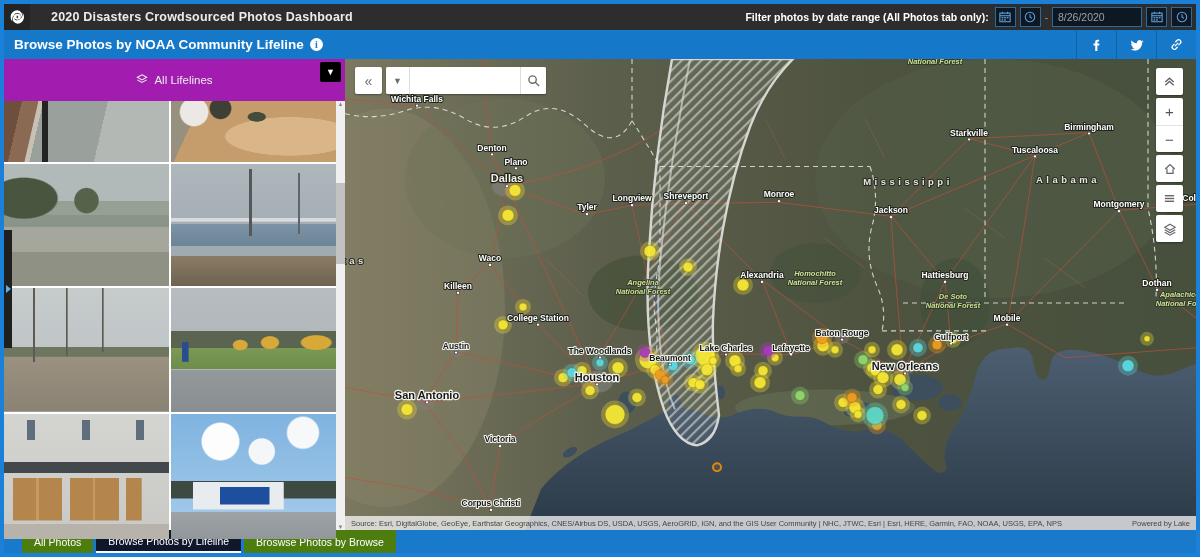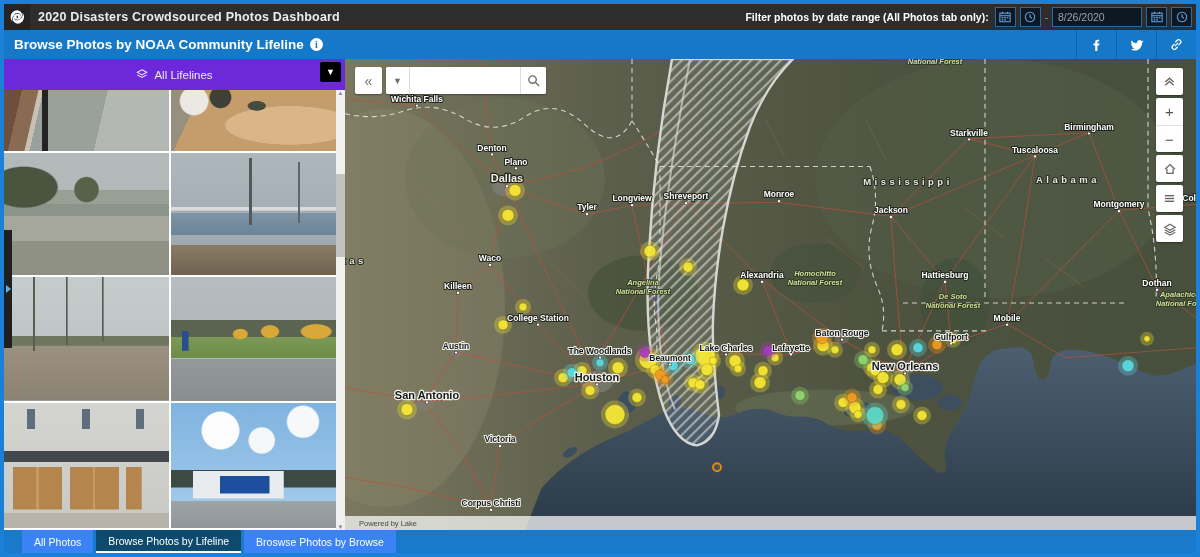--- a/index.html
+++ b/index.html
@@ -4,21 +4,21 @@
 <style>
   html,body{margin:0;padding:0;background:#0b2a44;}
   *{box-sizing:border-box;}
   .page{width:1200px;height:557px;border:4px solid #1a80d8;background:#1573c4;
         display:flex;flex-direction:column;position:relative;
         font-family:"Liberation Sans",sans-serif;overflow:hidden;}
 
   
   .hdr{height:26px;background:#2d2d2d;display:flex;align-items:center;color:#ececec;flex:0 0 auto;}
   .hdr .logo{width:26px;height:26px;display:flex;align-items:center;justify-content:center;background:#242424;}
-  .hdr .title{font-size:12.5px;font-weight:bold;margin-left:8px;letter-spacing:.2px;}
+  .hdr .title{font-size:12.5px;font-weight:bold;margin-left:21px;letter-spacing:.2px;}
   .hdr .filter{margin-left:auto;display:flex;align-items:center;gap:4px;padding-right:4px;}
   .hdr .flabel{font-size:10.5px;font-weight:bold;color:#fff;margin-right:2px;}
   .dinput{height:20px;background:#0e1822;border:1px solid #2c6a9e;color:#9aa0a6;
           font-size:10.5px;padding:0 5px;font-family:"Liberation Sans",sans-serif;}
   .din1{width:150px;} .din2{width:90px;}
   .ibtn{width:21px;height:20px;background:#0e1822;border:1px solid #2c6a9e;color:#5b9bd5;
         display:flex;align-items:center;justify-content:center;padding:0;cursor:pointer;}
   .dash{color:#9aa0a6;font-size:10px;}
 
   
@@ -26,21 +26,21 @@
   .sub .stitle{font-size:13.5px;font-weight:bold;margin-left:10px;}
   .infoi{display:inline-flex;width:13px;height:13px;border-radius:50%;background:#fff;color:#1578c8;
          font-size:10px;font-weight:bold;align-items:center;justify-content:center;margin-left:6px;font-family:"Liberation Serif",serif;}
   .share{margin-left:auto;display:flex;height:100%;}
   .sbtn{width:40px;height:100%;display:flex;align-items:center;justify-content:center;
         background:transparent;border:0;border-left:1px solid rgba(0,0,0,.18);cursor:pointer;}
 
   
   .main{flex:1;display:flex;min-height:0;}
   .panel{width:341px;flex:0 0 auto;display:flex;flex-direction:column;background:#fff;}
-  .phead{height:31px;background:#6d28d9;color:#ececec;display:flex;align-items:center;
+  .phead{height:42px;background:#a21caf;color:#ececec;display:flex;align-items:center;
          justify-content:center;position:relative;flex:0 0 auto;font-size:11.5px;gap:6px;}
   .caretbtn{position:absolute;right:4px;top:3px;width:21px;height:20px;background:#000;color:#fff;
             border:0;border-radius:2px;font-size:9px;cursor:pointer;}
   .photo-area{flex:1;position:relative;background:#e9e9e9;min-height:0;}
   .photo-grid{position:absolute;left:0;top:0;right:9px;bottom:0;display:grid;
               grid-template-columns:1fr 1fr;grid-template-rows:61px 122px 124px 125px 1fr;
               gap:2px;background:#fff;}
   .ph{width:100%;height:100%;}
   .vscroll{position:absolute;right:0;top:0;bottom:0;width:9px;background:#f0f0f0;
            display:flex;flex-direction:column;align-items:center;justify-content:space-between;
@@ -123,22 +123,22 @@
         display:flex;align-items:center;justify-content:center;cursor:pointer;padding:0;}
   .grp .tbtn + .tbtn{border-top:1px solid #e3e3e3;}
   .attrib{position:absolute;left:0;right:0;bottom:0;height:14px;background:rgba(248,248,248,.75);
           display:flex;align-items:center;justify-content:space-between;padding:0 6px;
           font-size:7.5px;color:#444;white-space:nowrap;overflow:hidden;}
   .attrib .src{overflow:hidden;text-overflow:ellipsis;}
   .attrib .pwr{flex:0 0 auto;margin-left:8px;}
 
   
   .tabbar{height:23px;background:#1979cb;display:flex;align-items:stretch;padding-left:18px;gap:3px;flex:0 0 auto;}
-  .tab{display:flex;align-items:center;padding:0 12px;color:#fff;font-size:10.5px;cursor:pointer;background:#3b82f6;}
-  .tab.active{background:#0c4a6e;border-bottom:2px solid #fff;}
+  .tab{display:flex;align-items:center;padding:0 12px;color:#fff;font-size:10.5px;cursor:pointer;background:#4d7c0f;}
+  .tab.active{background:#0f172a;border-bottom:2px solid #fff;}
 
   
   .panel-handle{position:absolute;left:0;top:226px;width:8px;height:118px;background:#1f1f1f;
                 display:flex;align-items:center;justify-content:center;cursor:pointer;z-index:5;}
   .panel-handle .tri{width:0;height:0;border-top:4px solid transparent;border-bottom:4px solid transparent;
                      border-left:5px solid #62aee8;}
 </style>
 </head>
 <body>
 
@@ -621,20 +621,21 @@
         <button class="tbtn" style="border-radius:2px;box-shadow:0 1px 2px rgba(0,0,0,.35);">
           <svg width="14" height="14" viewBox="0 0 16 16" fill="none" stroke="#666" stroke-width="1.3">
               <path d="M8 2.5L14 6 8 9.5 2 6z"></path>
               <path d="M2 8.8L8 12.3 14 8.8"></path>
               <path d="M2 11.6L8 15.1 14 11.6"></path>
             </svg>
         </button>
       </div>
 
       <div class="attrib">
+        <span class="src">Source: Esri, DigitalGlobe, GeoEye, Earthstar Geographics, CNES/Airbus DS, USDA, USGS, AeroGRID, IGN, and the GIS User Community | NHC, JTWC, Esri | Esri, HERE, Garmin, FAO, NOAA, USGS, EPA, NPS</span>
         <span class="pwr">Powered by Lake</span>
       </div>
     </div>
   </div>
 
   <div class="tabbar">
       <div class="tab">All Photos</div>
       <div class="tab active">Browse Photos by Lifeline</div>
       <div class="tab">Broswse Photos by Browse</div>
     </div>

